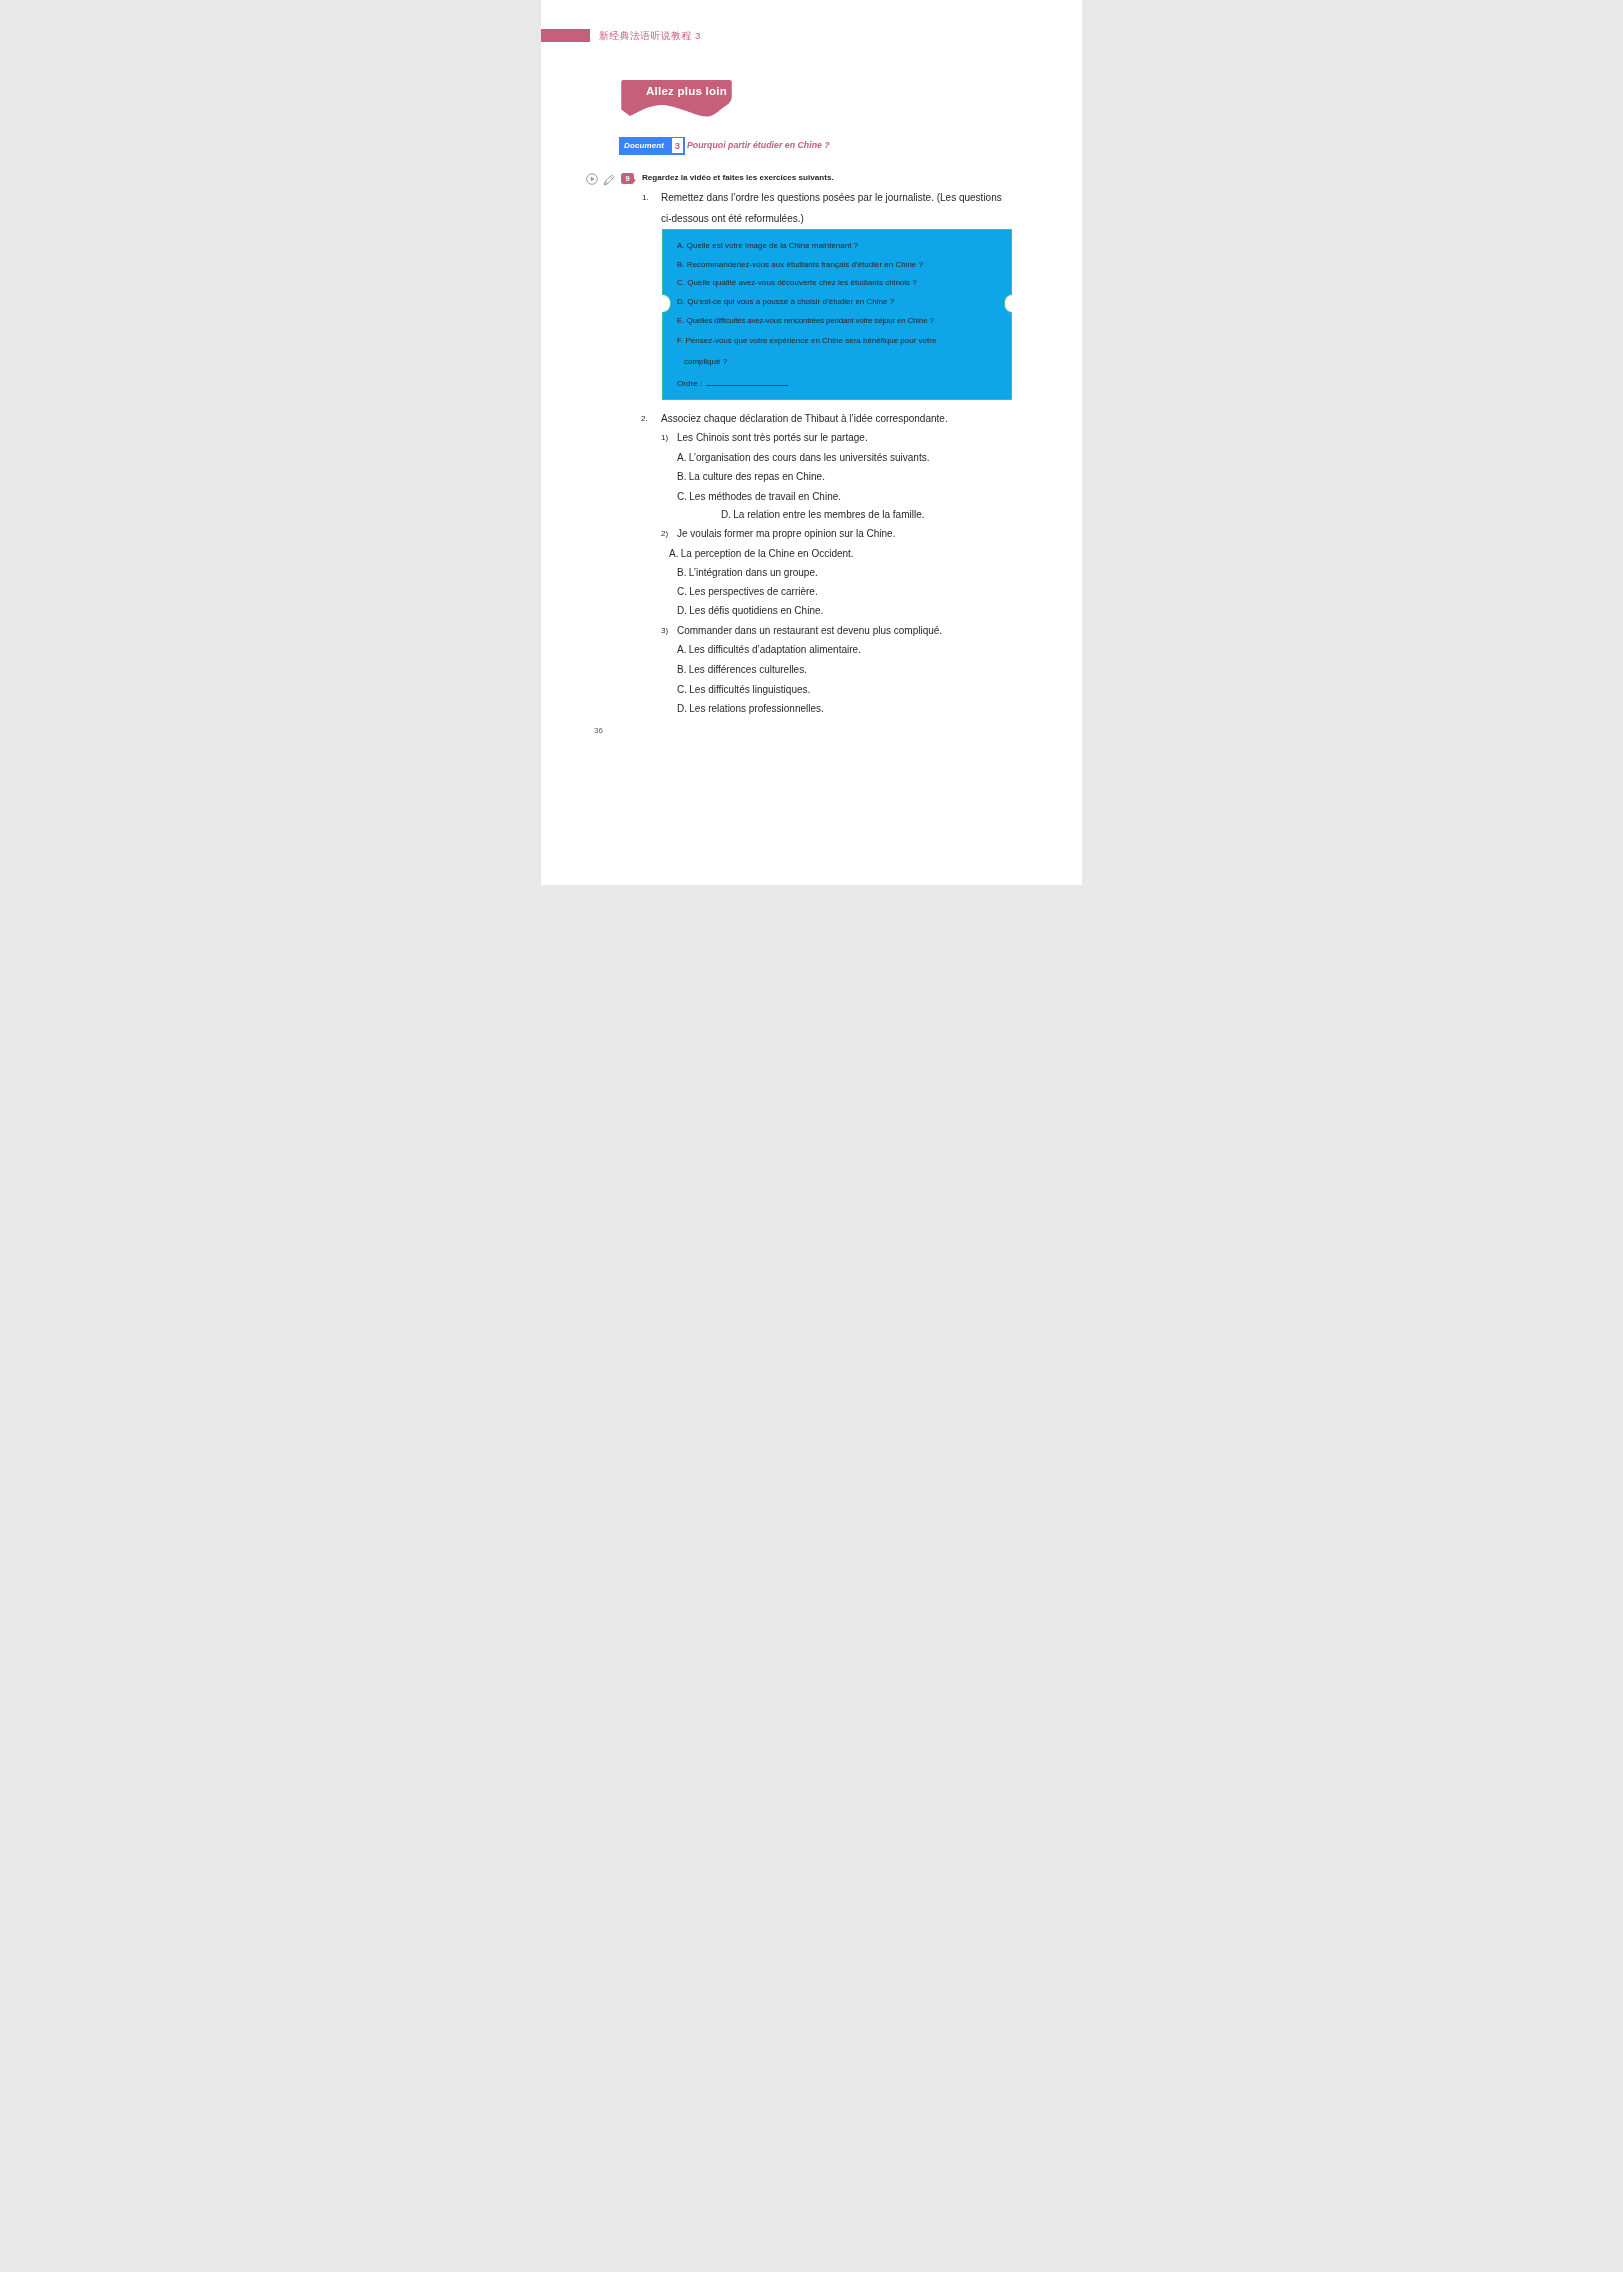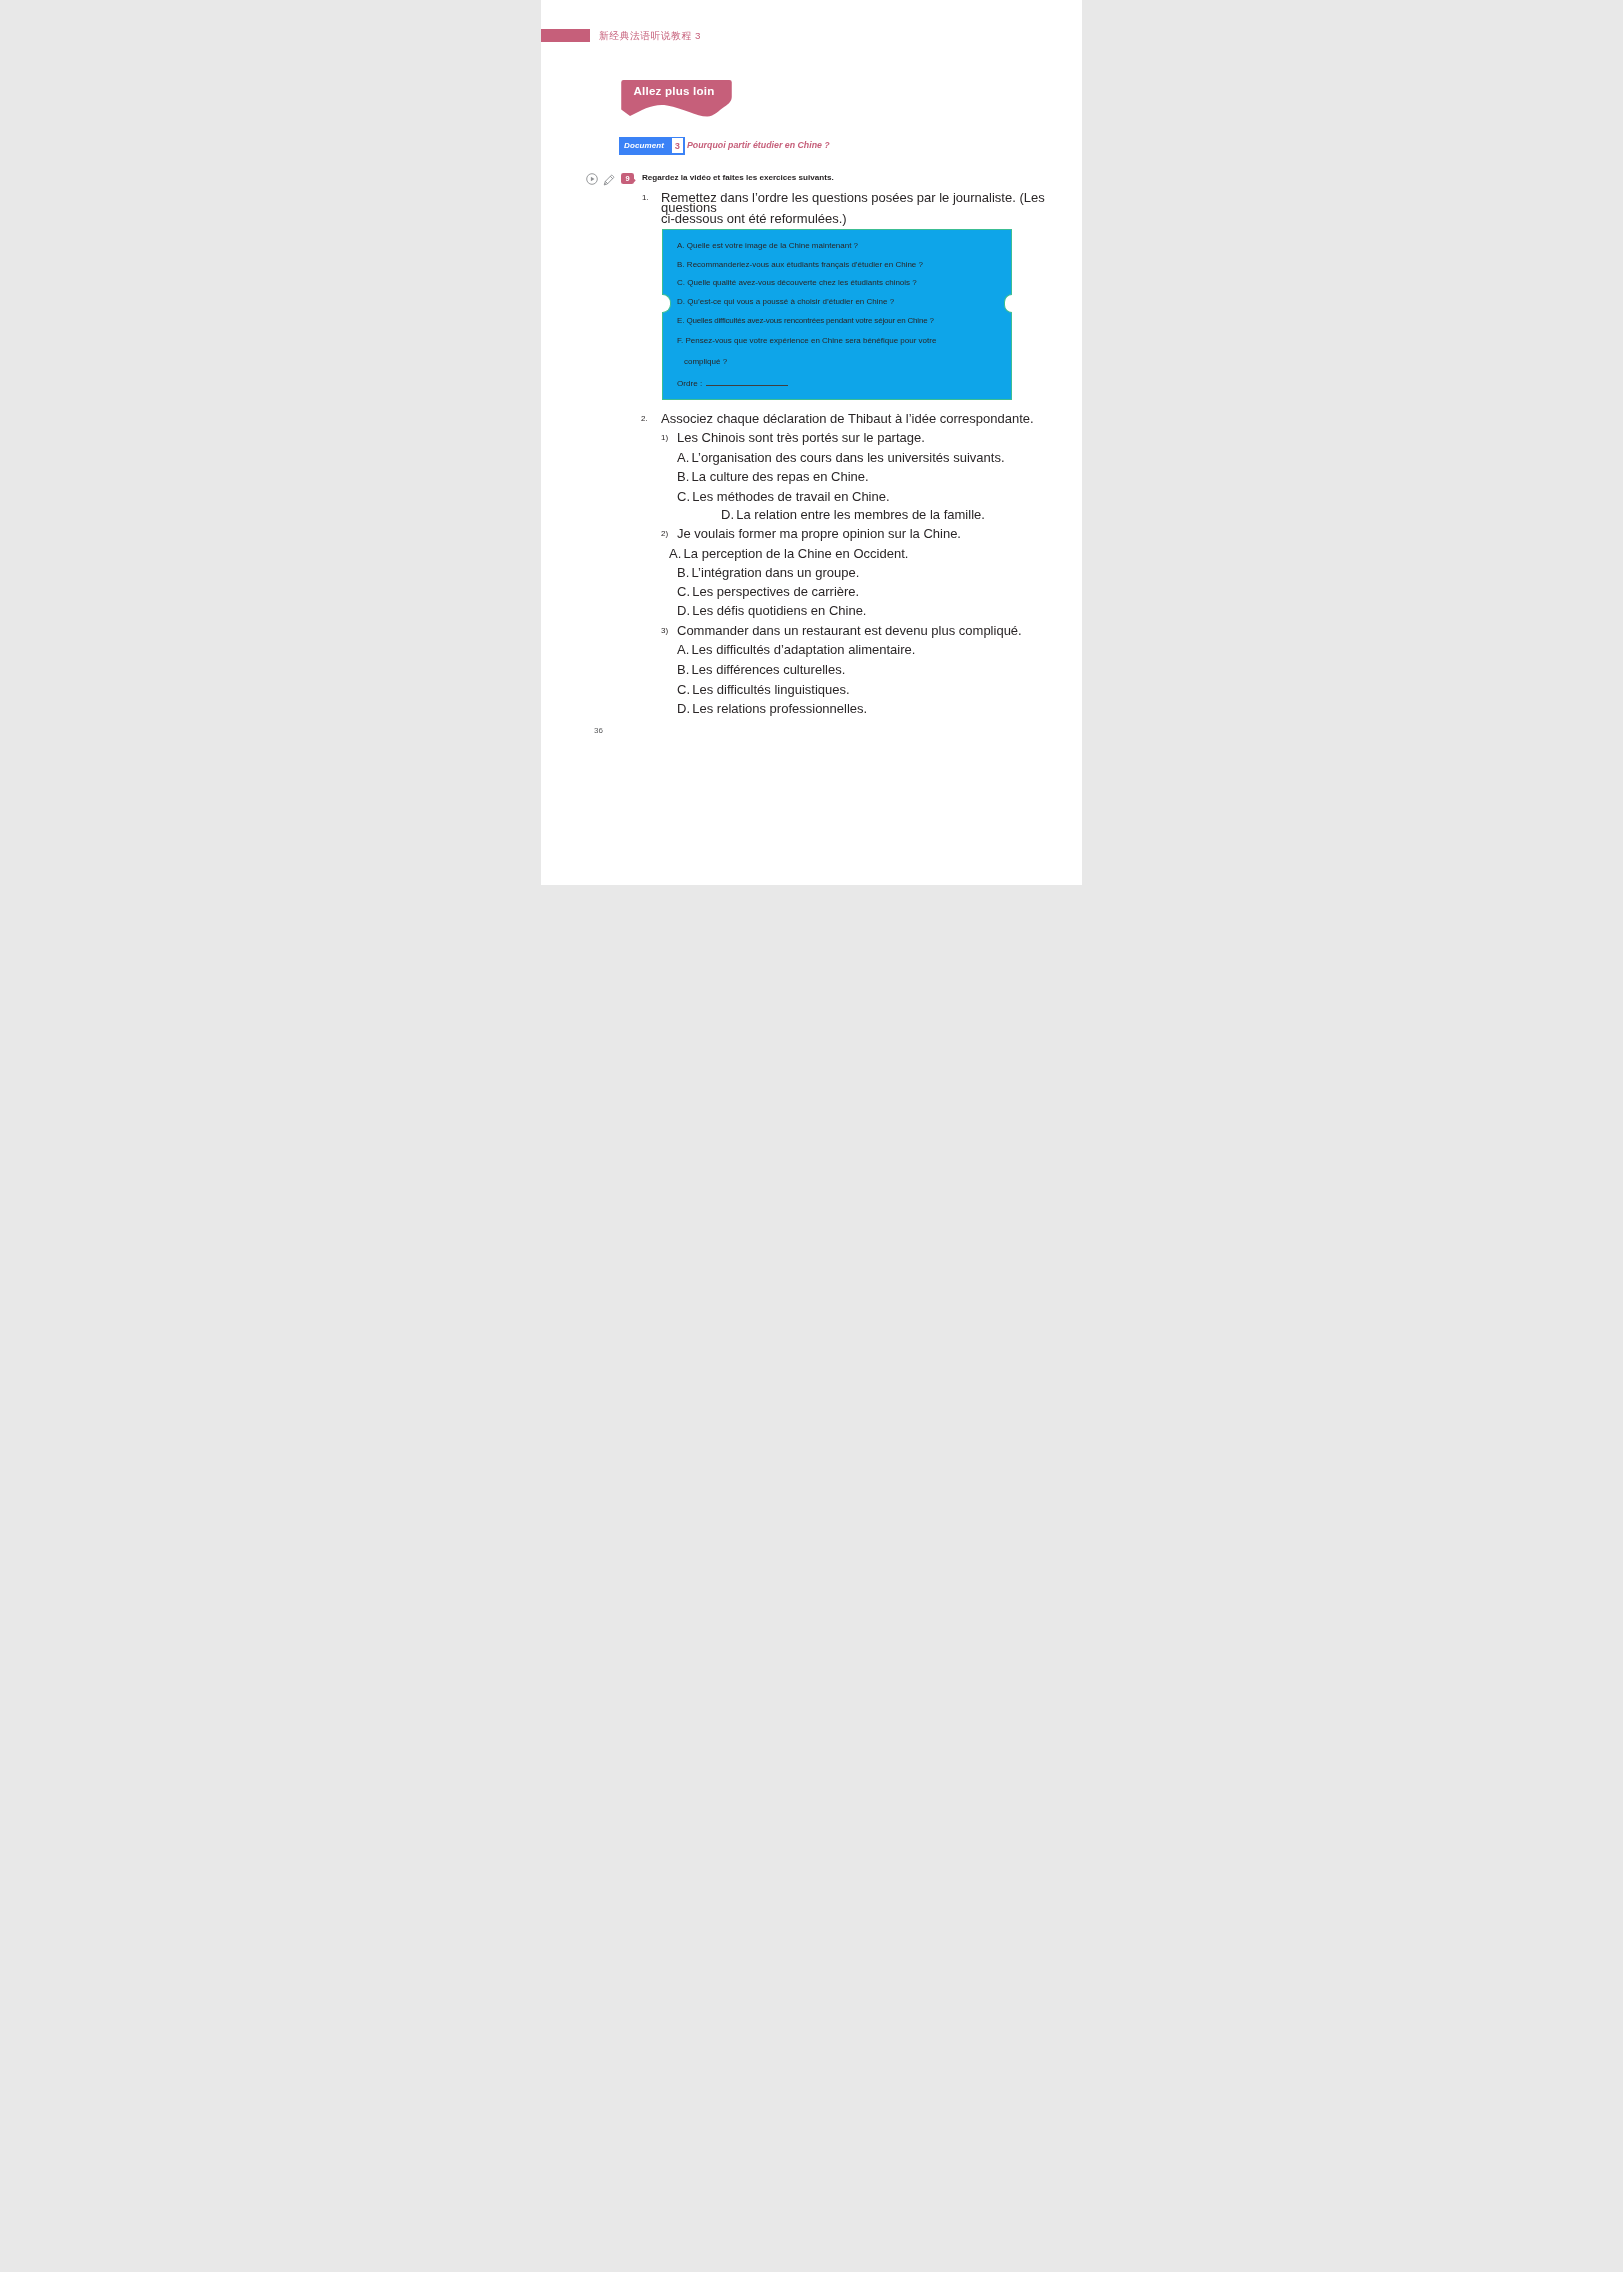--- a/index.html
+++ b/index.html
@@ -15,21 +15,21 @@
   
   .top-bar{position:absolute;left:0;top:29px;width:49px;height:13px;background:#c65f7a;}
   .book-title{
     position:absolute;left:58px;top:29px;height:13px;line-height:13px;
     color:#c65f7a;font-size:9.8px;letter-spacing:0.5px;
   }
   
   .banner{position:absolute;left:80px;top:80px;width:111px;height:37px;}
   .banner svg{position:absolute;left:0;top:0;}
   .banner-label{
-    position:absolute;left:0;top:3.7px;width:106px;text-align:center;
+    position:absolute;left:0;top:3.7px;width:106px;text-align:right;
     color:#ffffff;font-size:11.6px;font-weight:bold;letter-spacing:0.2px;
   }
   
   .doc-label{
     position:absolute;left:78px;top:137px;width:66px;height:17.7px;
     background:#3b82f6;
   }
   .doc-word{
     position:absolute;left:5.1px;top:0;height:17.7px;line-height:17.7px;
     color:#ffffff;font-size:8px;font-weight:bold;font-style:italic;letter-spacing:0.1px;
@@ -52,21 +52,21 @@
   }
   .badge9::after{
     content:"";position:absolute;right:-1.4px;top:5.6px;width:3.3px;height:3.3px;
     background:#c65f7a;transform:rotate(45deg);border-radius:0.5px;
   }
   .ex-instruction{
     position:absolute;left:101px;top:173px;
     font-size:8.1px;font-weight:bold;color:#231f20;
   }
   
-  .line{position:absolute;font-size:13px;line-height:10.2px;color:#2a2627;}
+  .line{position:absolute;font-size:10px;line-height:10.2px;color:#2a2627;}
   .num-col{position:absolute;font-size:8px;line-height:10.2px;color:#2a2627;}
   
   .qbox{
     position:absolute;left:121px;top:229px;width:348px;height:169px;
     border:0.9px solid #3cbe93;border-bottom-width:1.9px;background:#0ea5e9;
   }
   .qrow{position:absolute;left:14px;font-size:8px;line-height:10.2px;white-space:nowrap;}
   .qrow .qlabel{margin-right:2.3px;}
   .qrow-condensed{letter-spacing:-0.2px;}
   .notch{position:absolute;width:7.4px;height:16.7px;background:#fff;}

